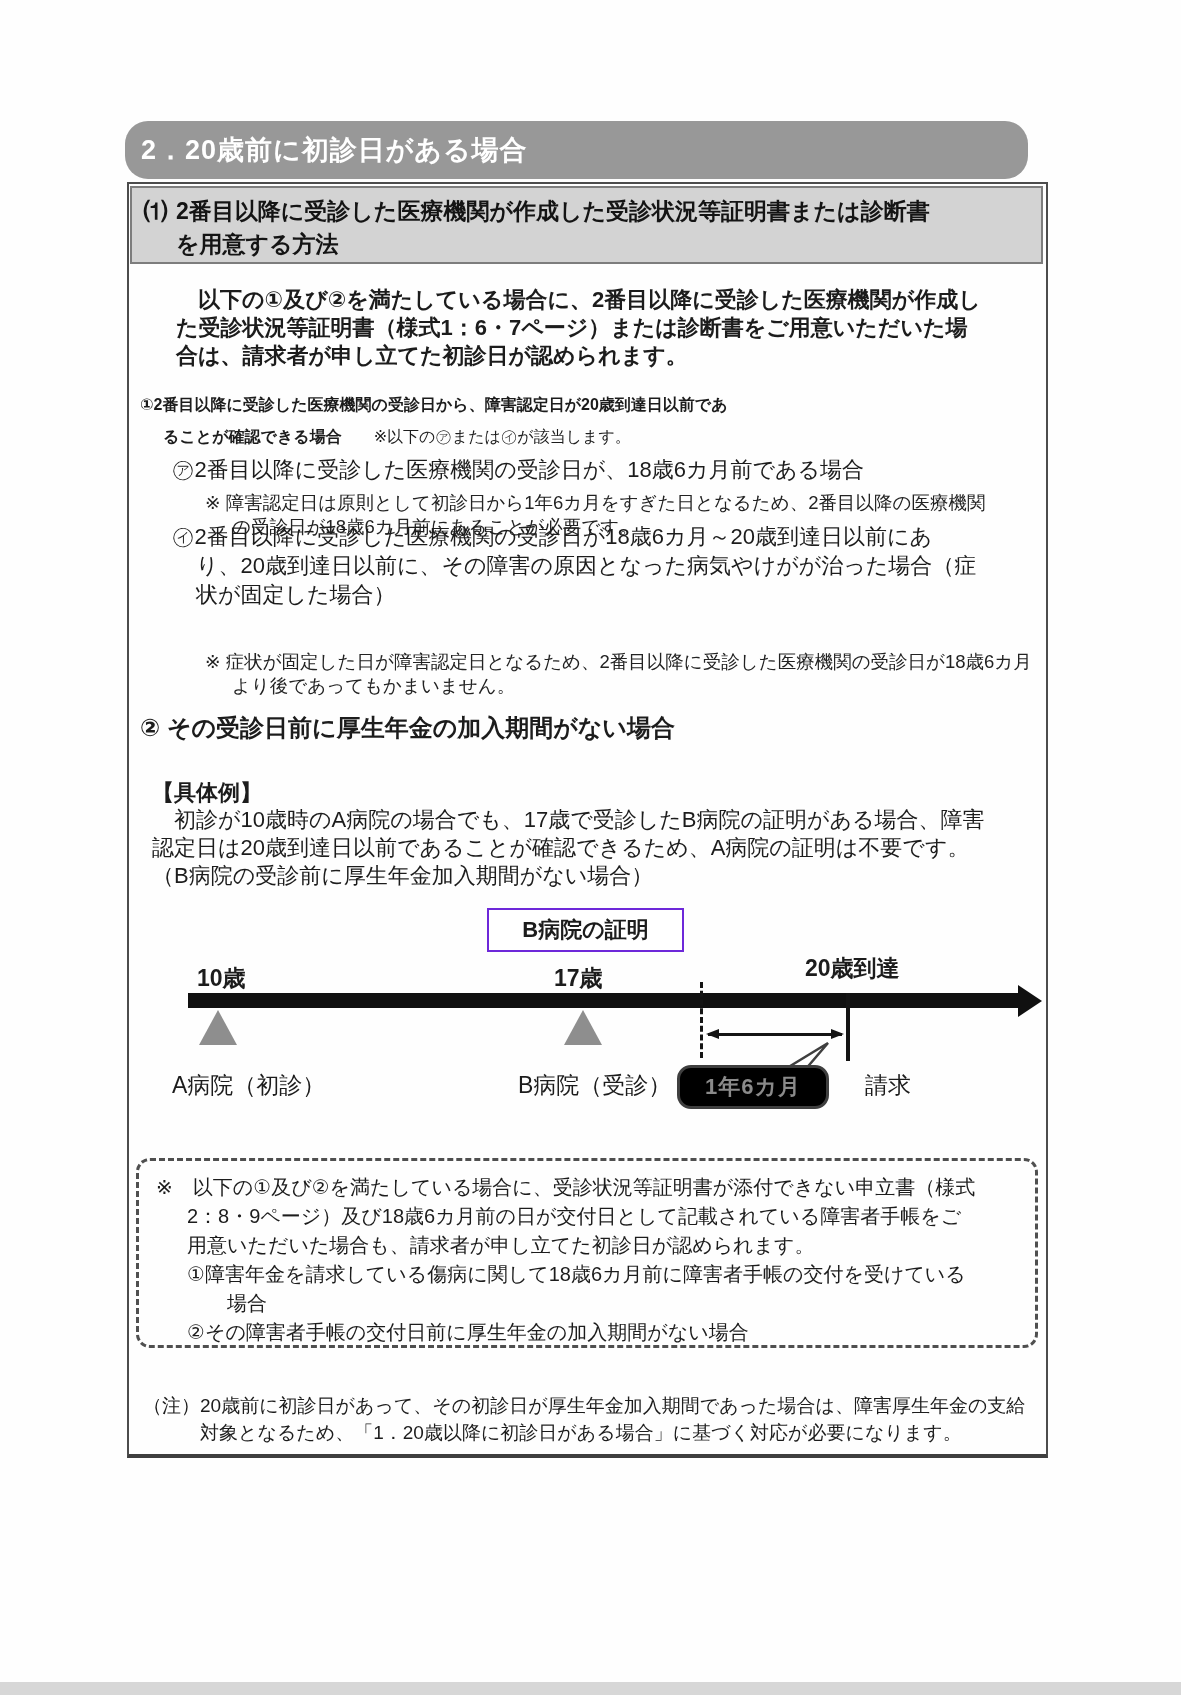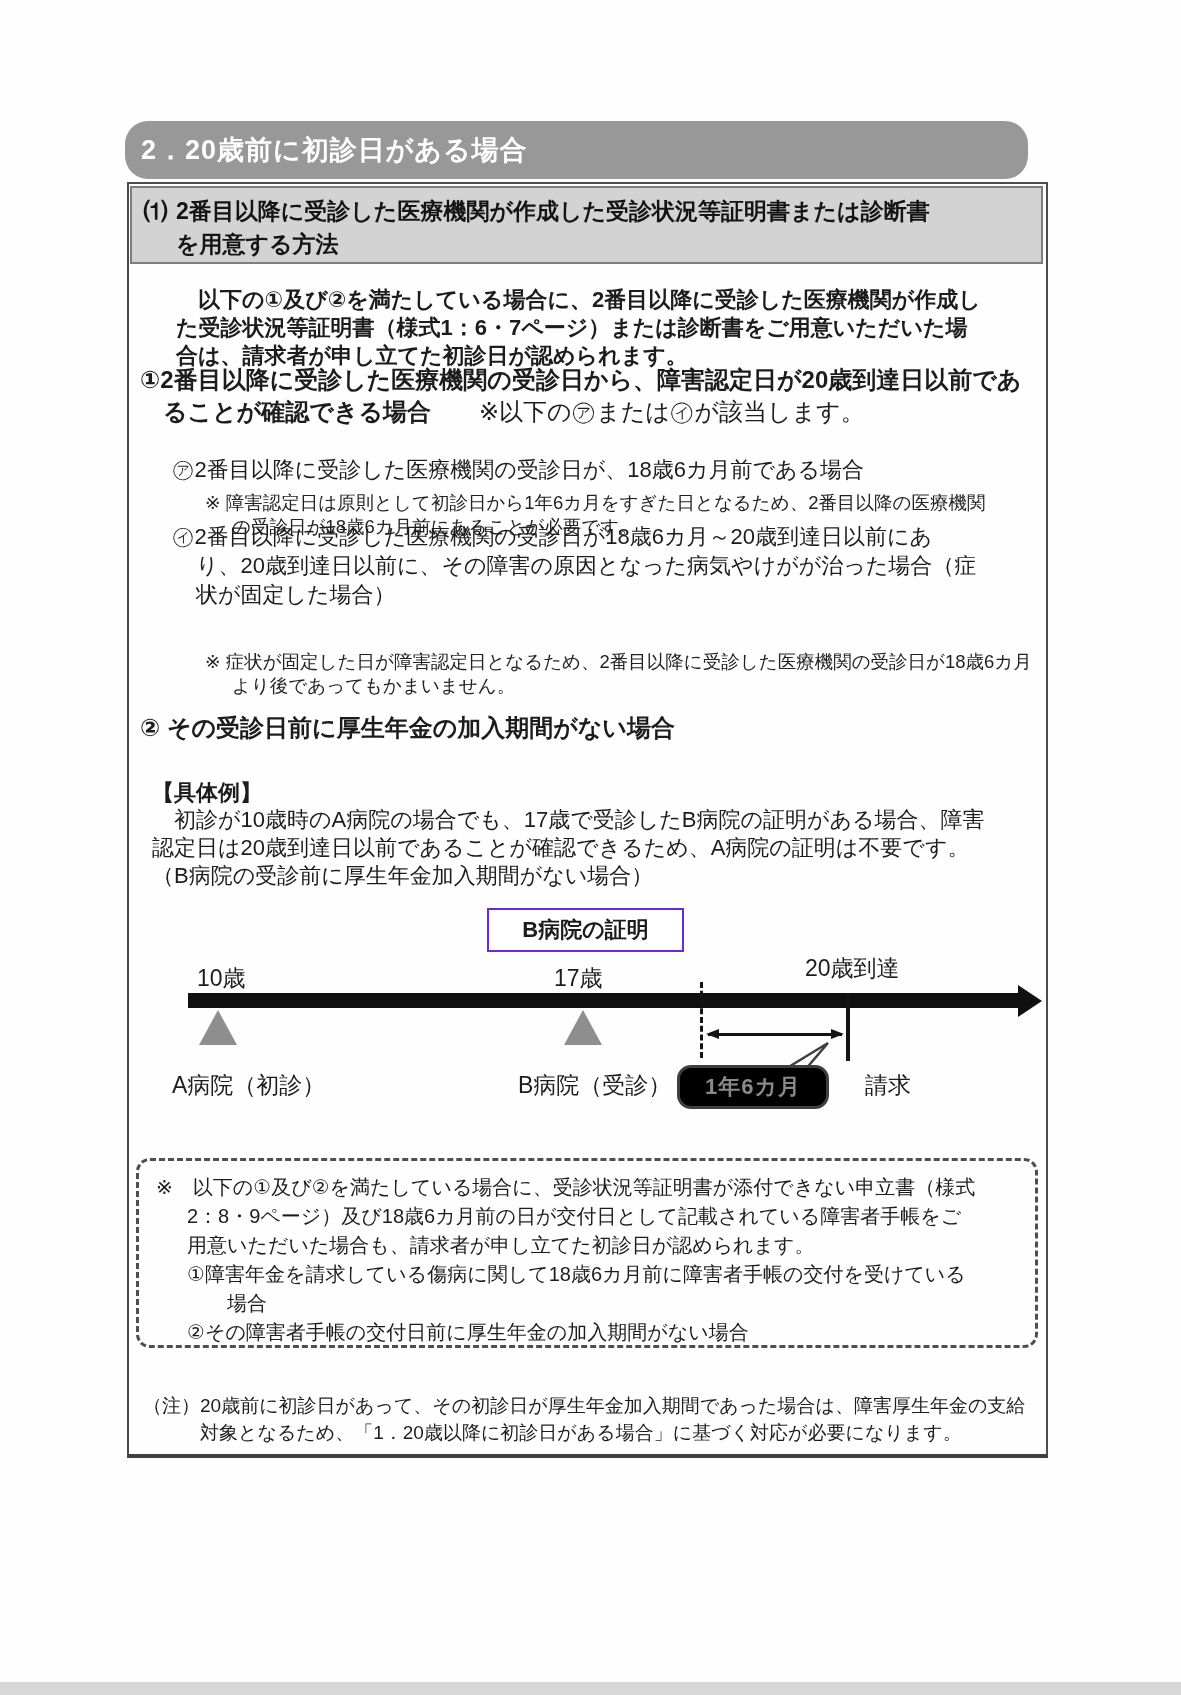--- a/index.html
+++ b/index.html
@@ -16,40 +16,40 @@
              border:2px solid #4c4c4c;border-bottom:4px solid #3f3f3f;background:#fefefe;box-sizing:border-box;}
 
   
   .subheader{position:absolute;left:130px;top:186px;width:913px;height:78px;box-sizing:border-box;
              background:#d3d3d3;border:2px solid #7d7d7d;padding:7px 12px;display:flex;gap:9px;
              font-size:23px;font-weight:700;line-height:33px;color:#141414;}
   .sub-text{white-space:pre-wrap;}
 
   .intro{left:152px;top:286px;width:880px;font-size:22px;line-height:28px;font-weight:600;margin-left:24px;}
 
-  .cond1{left:140px;top:364px;width:895px;font-size:24px;line-height:32px;padding-left:23px;text-indent:-23px;}
+  .cond1{left:140px;top:389px;width:895px;font-size:16px;line-height:32px;padding-left:23px;text-indent:-23px;}
   .b{font-weight:700;}
   .nrm{font-weight:500;}
 
   .cond-a{left:172px;top:456px;width:860px;font-size:22px;line-height:28px;font-weight:500;padding-left:24px;text-indent:-24px;}
   .note{font-size:18.5px;line-height:24px;font-weight:500;color:#222;padding-left:27px;text-indent:-27px;}
   .cond-a-note{left:205px;top:491px;width:830px;}
   .cond-b{left:172px;top:522px;width:860px;font-size:22px;line-height:29px;font-weight:500;padding-left:24px;text-indent:-24px;}
   .cond-b-note{left:205px;top:650px;width:830px;}
 
   .cond2{left:140px;top:712px;font-size:24px;font-weight:700;text-align:right;}
   .ex-head{left:152px;top:778px;font-size:22px;font-weight:700;}
   .example{left:152px;top:806px;width:880px;font-size:22px;line-height:28px;font-weight:500;}
 
   
   .diagram{position:absolute;left:128px;top:895px;width:920px;height:215px;}
   .d-abs{position:absolute;white-space:pre;}
   .cert-box{left:359px;top:13px;width:197px;height:44px;border:2px solid #6d28d9;box-sizing:border-box;
             text-align:center;line-height:40px;font-size:22px;font-weight:600;background:#fff;}
-  .age{font-size:23px;font-weight:400;}
+  .age{font-size:23px;font-weight:700;}
   .age-10{left:69px;top:68px;}
   .age-17{left:426px;top:68px;}
   .age-20{left:677px;top:58px;}
   .tl-bar{left:60px;top:98px;width:830px;height:15px;background:#101010;}
   .tl-head{left:890px;top:90px;width:0;height:0;border-left:24px solid #101010;
            border-top:16px solid transparent;border-bottom:16px solid transparent;}
   .tri{width:0;height:0;border-left:19px solid transparent;border-right:19px solid transparent;border-bottom:35px solid #8e8e8e;}
   .tri-a{left:71px;top:115px;}
   .tri-b{left:436px;top:115px;}
   .vdash{left:572px;top:87px;height:76px;width:0;border-left:3px dashed #141414;}

